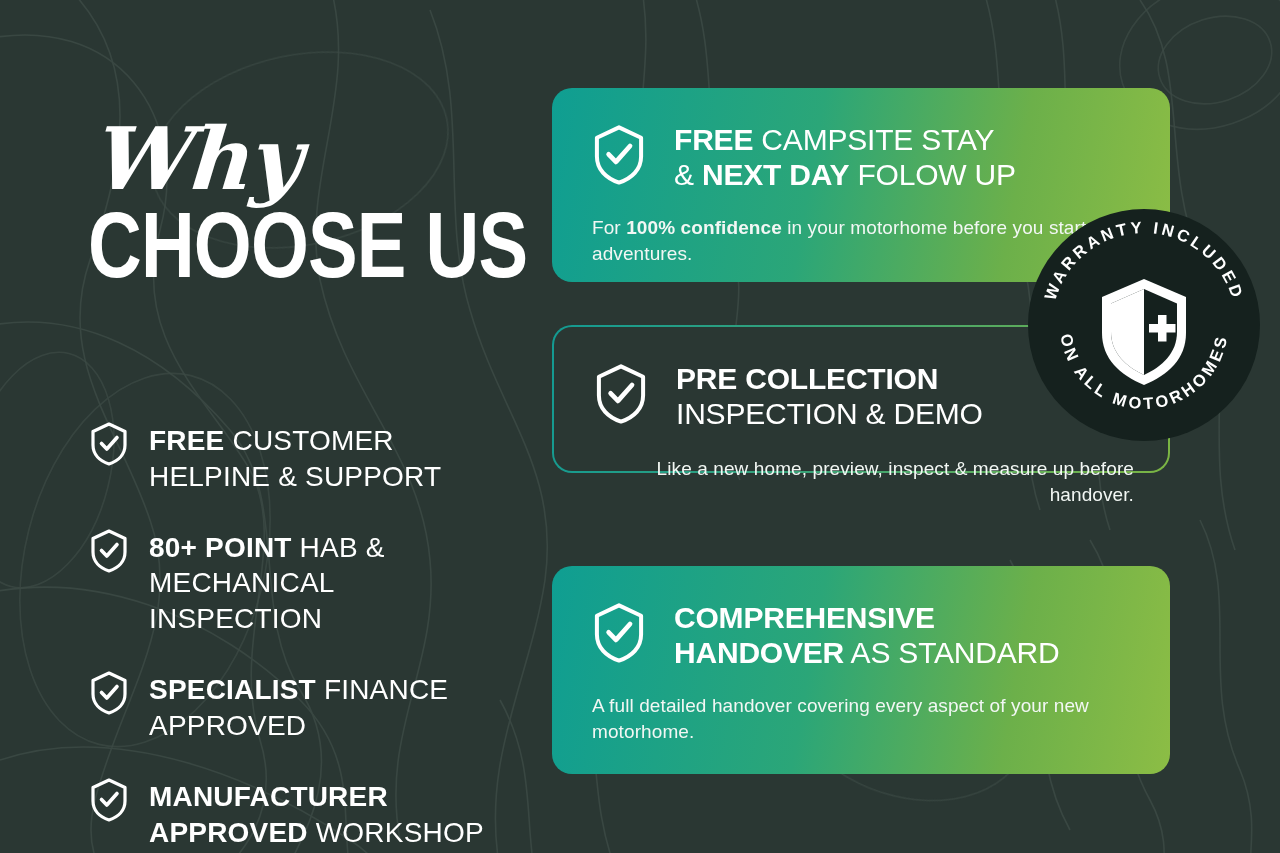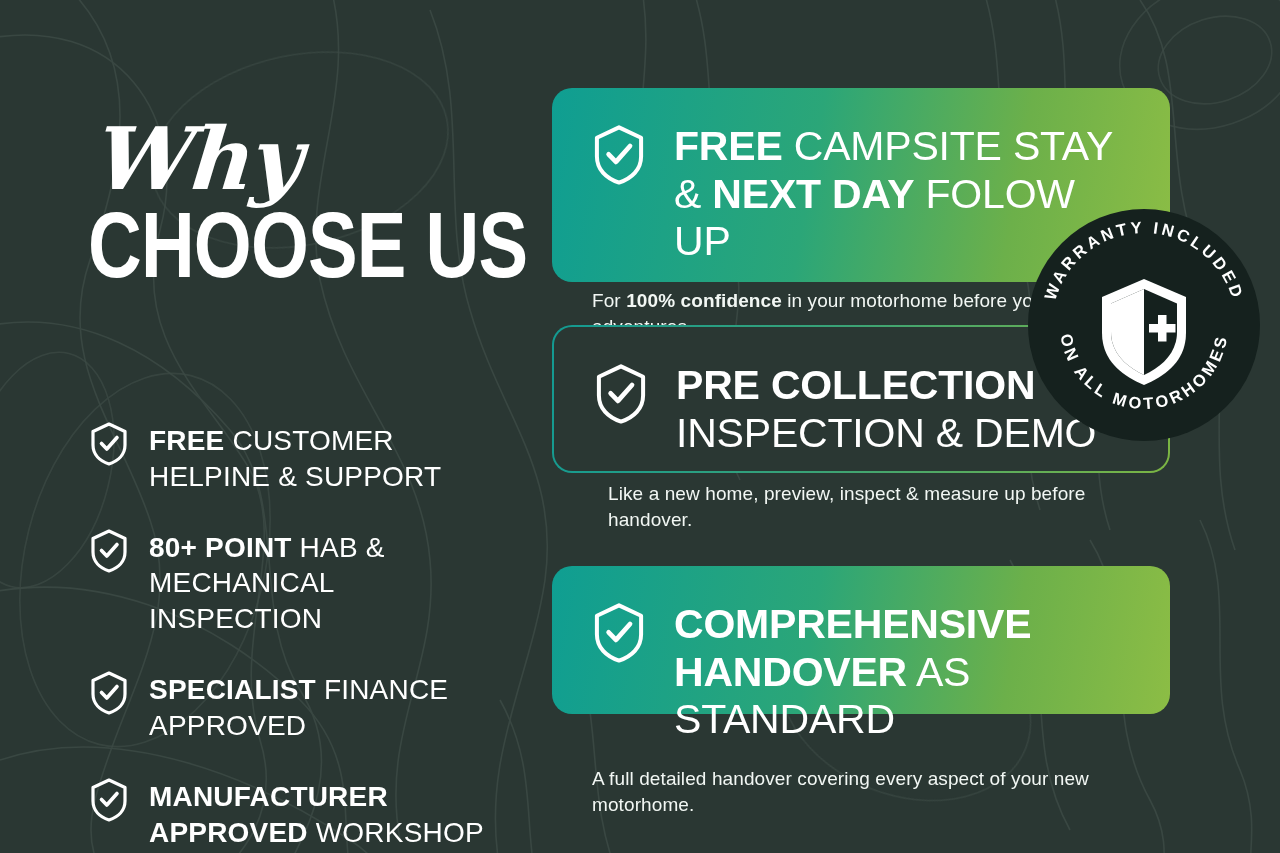--- a/index.html
+++ b/index.html
@@ -99,49 +99,49 @@
     border:2px solid transparent;
     background-image:
       linear-gradient(#2a3733,#2a3733),
       linear-gradient(100deg,#139a92 0%,#3aa276 45%,#7cb543 100%);
     background-origin:border-box;
     background-clip:padding-box, border-box;
   }
 
   #card-1 { top:88px;  height:194px; }
   #card-2 { top:325px; height:148px; }
-  #card-3 { top:566px; height:148px; }
+  #card-3 { top:566px; height:208px; }
 
   .card-head {
     display:flex;
     align-items:flex-start;
     gap:26px;
   }
 
   .card-icon { flex:0 0 auto; margin-top:2px; }
 
   .card-heading {
-    font-size:41px;
+    font-size:30px;
     line-height:1.16;
     color:#ffffff;
     letter-spacing:-0.2px;
     font-weight:400;
     padding-top:2px;
   }
   .card-heading b { font-weight:700; }
 
   .card-sub {
     font-size:19px;
     line-height:1.38;
     color:#f2f7f4;
     margin-top:20px;
     letter-spacing:0.1px;
   }
   #card-1 .card-sub { margin-top:22px; margin-left:2px; }
-  #card-2 .card-sub { margin-top:24px; margin-left:16px; }
+  #card-2 .card-sub { margin-top:24px; margin-left:16px;text-align:right; }
   #card-3 .card-sub { margin-top:22px; margin-left:2px; }
   .card-sub b { font-weight:700;margin-top:38px; }
 
   
   #warranty-badge {
     position:absolute;
     left:1028px; top:209px;
     width:232px; height:232px;
     z-index:20;
   }

